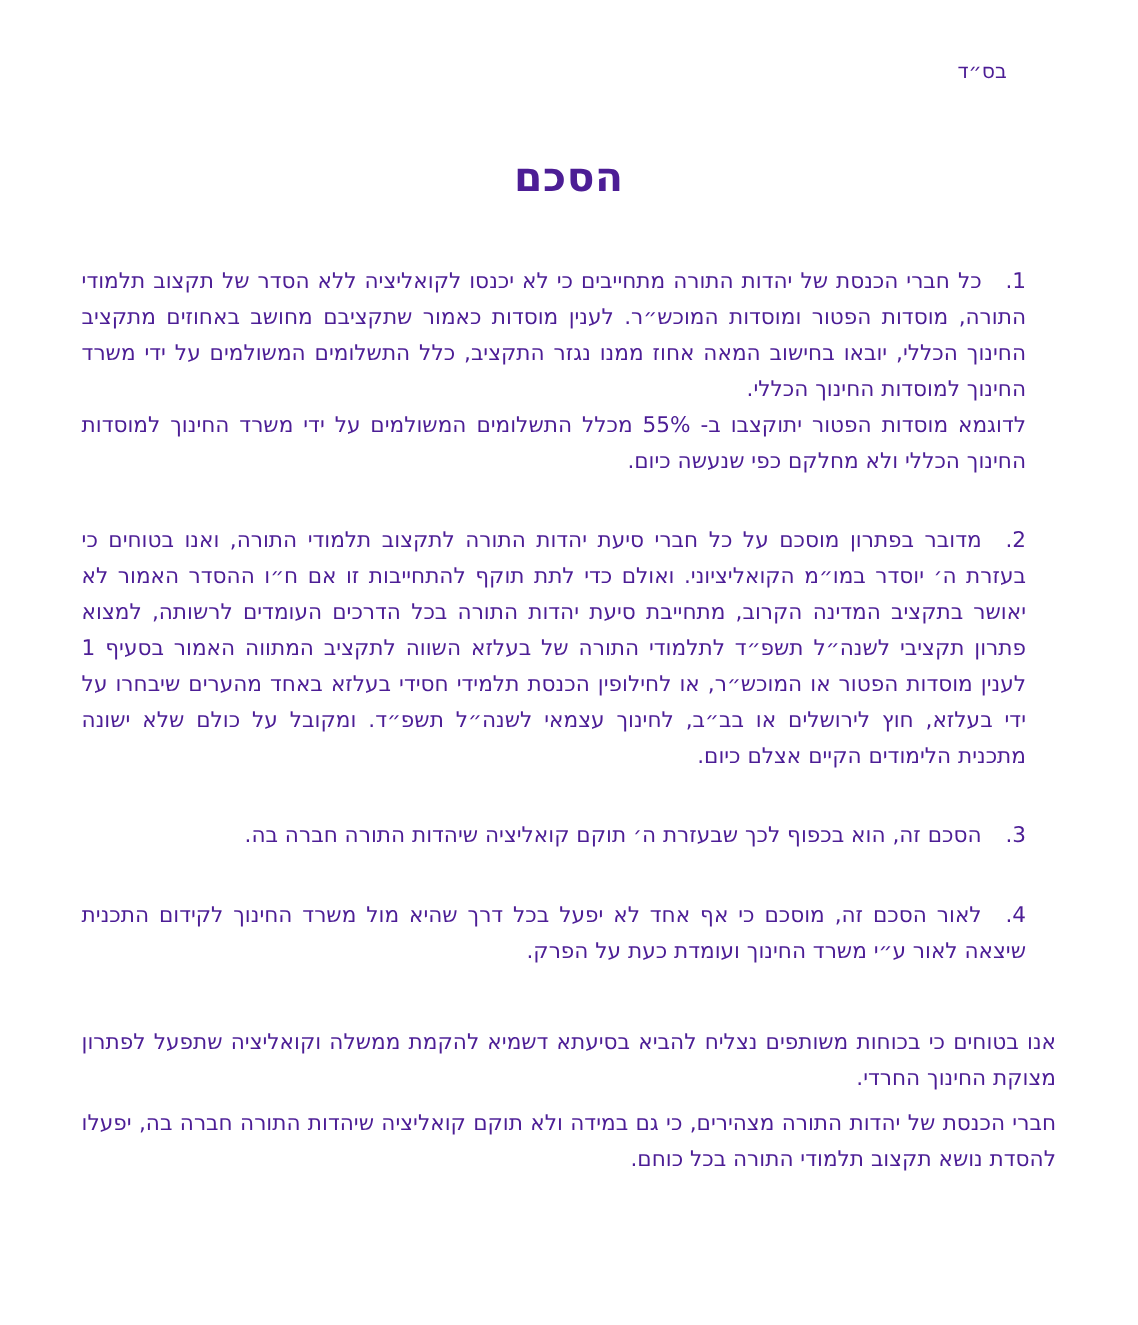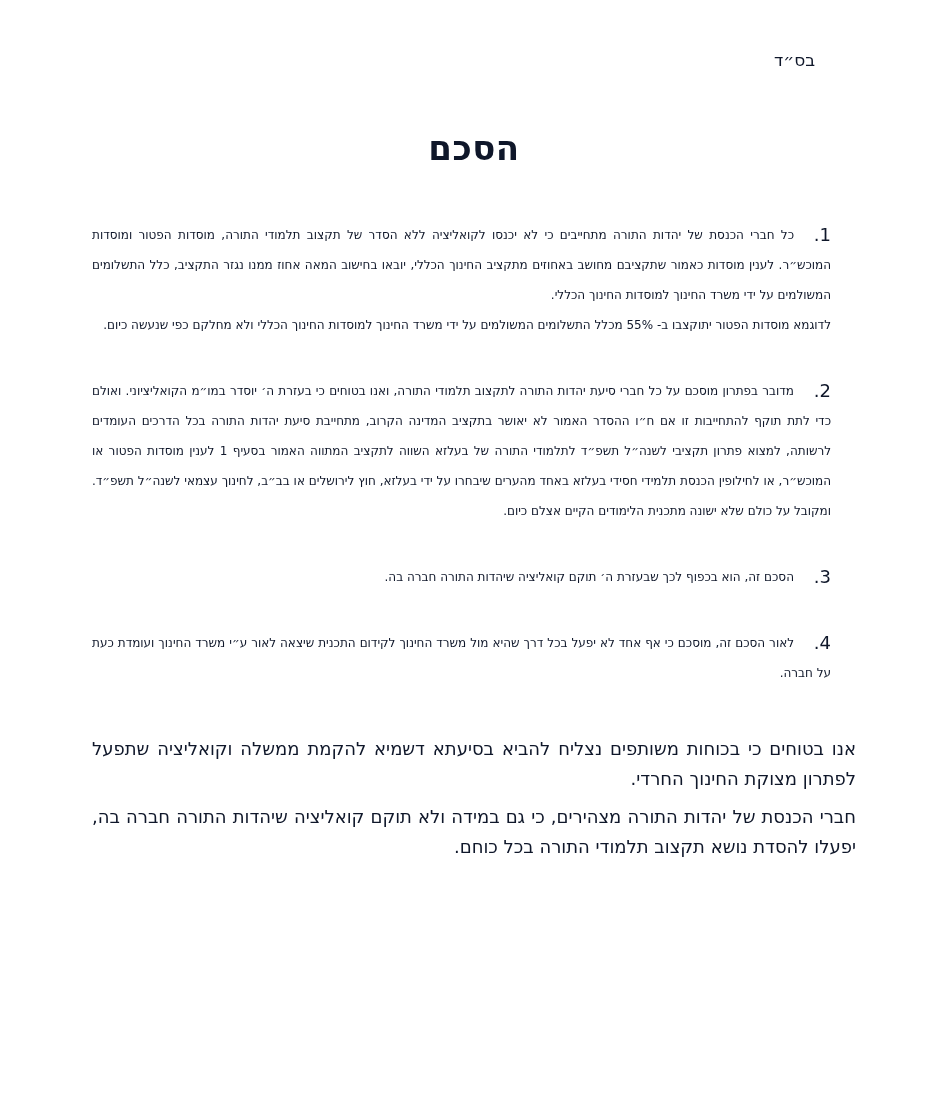--- a/index.html
+++ b/index.html
@@ -1,35 +1,35 @@
 <!DOCTYPE html>
 <html lang="he" dir="rtl"><head>
 <meta charset="utf-8">
 <style>
   html,body{margin:0;padding:0;background:#ffffff;}
   .page{
     width:948px;height:1104px;background:#ffffff;direction:rtl;
-    font-family:"DejaVu Sans",sans-serif;color:#0f172a;
-    box-sizing:border-box;padding:0 92px;overflow:hidden;
+    font-family:"DejaVu Sans",sans-serif;color:#4c1d95;
+    box-sizing:border-box;padding:0 68px;overflow:hidden;
   }
   .bsd{
     margin:50px 41px 0 0;text-align:right;font-size:17px;
   }
   .doc-title{
     margin:58px 0 0 0;text-align:center;font-weight:bold;font-size:34px;
     letter-spacing:.5px;
   }
   .clauses{margin-top:52px;}
   .clause{position:relative;margin-right:25px;}
   .clause + .clause{margin-top:36px;}
   .clause .num{
     position:absolute;right:0;top:0;font-size:18px;line-height:30px;
   }
   .clause p{
-    margin:0;text-align:justify;line-height:30px;font-size:12px;
+    margin:0;text-align:justify;line-height:30px;font-size:18px;
   }
   .clause p.lead{text-indent:37px;}
   .closing{margin-top:46px;}
   .closing p{margin:0;text-align:justify;line-height:30px;font-size:18px;}
   .closing p + p{margin-top:8px;}
   .signature{margin-top:48px;text-align:center;}
   .signature span{
     font-weight:bold;font-size:21px;text-decoration:underline;
     text-underline-offset:4px;
   }
@@ -56,21 +56,21 @@
       <p class="lead">מדובר בפתרון מוסכם על כל חברי סיעת יהדות התורה לתקצוב תלמודי התורה, ואנו בטוחים כי בעזרת ה׳ יוסדר במו״מ הקואליציוני. ואולם כדי לתת תוקף להתחייבות זו אם ח״ו ההסדר האמור לא יאושר בתקציב המדינה הקרוב, מתחייבת סיעת יהדות התורה בכל הדרכים העומדים לרשותה, למצוא פתרון תקציבי לשנה״ל תשפ״ד לתלמודי התורה של בעלזא השווה לתקציב המתווה האמור בסעיף 1 לענין מוסדות הפטור או המוכש״ר, או לחילופין הכנסת תלמידי חסידי בעלזא באחד מהערים שיבחרו על ידי בעלזא, חוץ לירושלים או בב״ב, לחינוך עצמאי לשנה״ל תשפ״ד. ומקובל על כולם שלא ישונה מתכנית הלימודים הקיים אצלם כיום.</p>
     </div>
 
     <div class="clause">
       <span class="num">3.</span>
       <p class="lead">הסכם זה, הוא בכפוף לכך שבעזרת ה׳ תוקם קואליציה שיהדות התורה חברה בה.</p>
     </div>
 
     <div class="clause">
       <span class="num">4.</span>
-      <p class="lead">לאור הסכם זה, מוסכם כי אף אחד לא יפעל בכל דרך שהיא מול משרד החינוך לקידום התכנית שיצאה לאור ע״י משרד החינוך ועומדת כעת על חברה.</p>
+      <p class="lead">לאור הסכם זה, מוסכם כי אף אחד לא יפעל בכל דרך שהיא מול משרד החינוך לקידום התכנית שיצאה לאור ע״י משרד החינוך ועומדת כעת על הפרק.</p>
     </div>
 
   </div>
 
   <div class="closing">
     <p>אנו בטוחים כי בכוחות משותפים נצליח להביא בסיעתא דשמיא להקמת ממשלה וקואליציה שתפעל לפתרון מצוקת החינוך החרדי.</p>
     <p>חברי הכנסת של יהדות התורה מצהירים, כי גם במידה ולא תוקם קואליציה שיהדות התורה חברה בה, יפעלו להסדת נושא תקצוב תלמודי התורה בכל כוחם.</p>
   </div>
 
 

